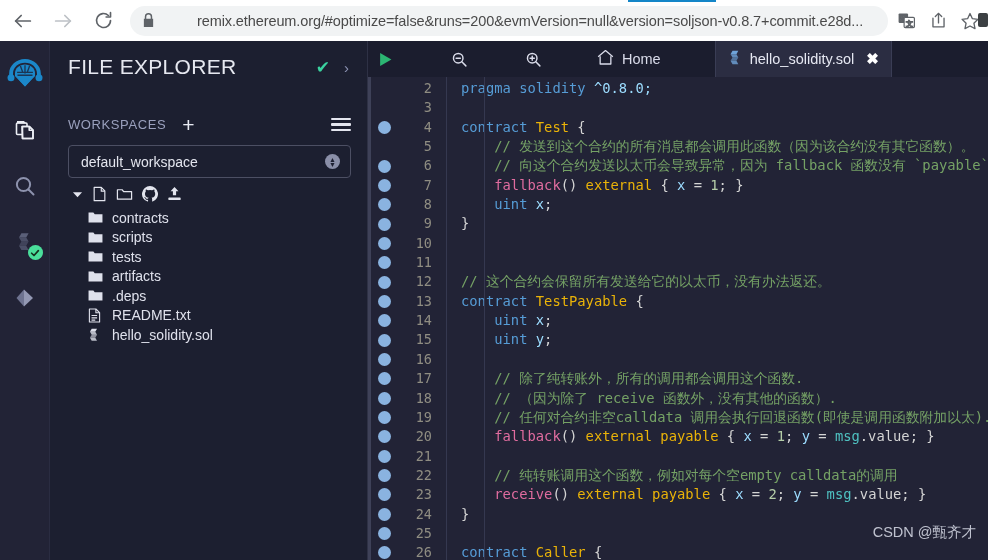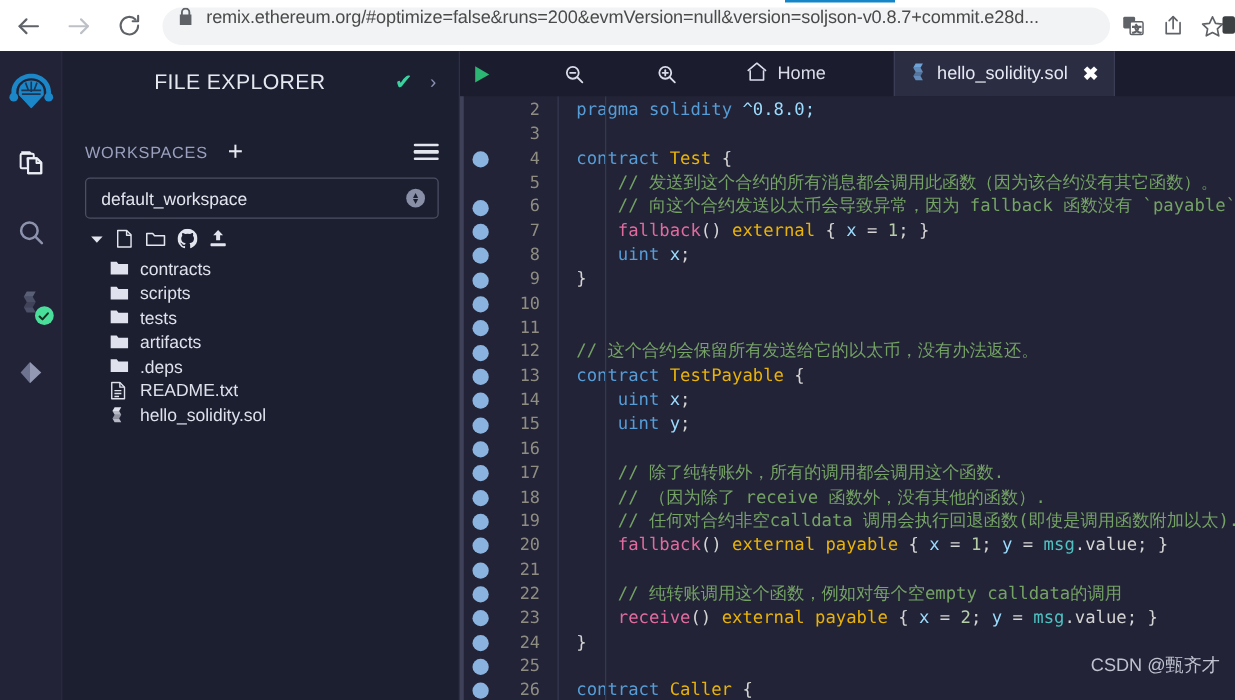--- a/index.html
+++ b/index.html
@@ -38,23 +38,24 @@
   }
   .nav-btn svg { display: block; }
   #url-pill {
     flex: 1;
     height: 30px;
     margin-left: 10px;
     margin-right: 4px;
     background: #f1f3f4;
     border-radius: 16px;
     display: flex;
-    align-items: flex-start;
+    align-items: center;
     padding: 0 12px;
     overflow: hidden;
+    gap: 32px;
   }
   #lock-icon { margin-right: 10px; display:flex; }
   #url-text {
     font-size: 14.5px;
     color: #4a4a4a;
     white-space: nowrap;
     overflow: hidden;
     letter-spacing: -0.1px;
   }
   .omni-icon {
@@ -113,25 +114,24 @@
     flex: 0 0 auto;
     border-right: 1px solid #2e3145;
     color: #d5d7e0;
     position: relative;
   }
   #fe-header {
     display:flex; align-items:center;
     padding: 14px 18px 10px 18px;
   }
   #fe-title {
-    font-size: 17px;
+    font-size: 21px;
     letter-spacing: 0.3px;
     color: #e6e8f0;
     flex: 1;
-    text-align: center;
   }
   #fe-check { color:#3ad29f; font-size: 17px; margin-right: 14px; cursor:pointer; }
   #fe-chevron { color:#8d93b4; font-size: 15px; cursor:pointer; }
 
   #ws-row {
     display:flex; align-items:center;
     padding: 4px 16px 6px 18px;
     margin-top: 21px;
   }
   #ws-label {

